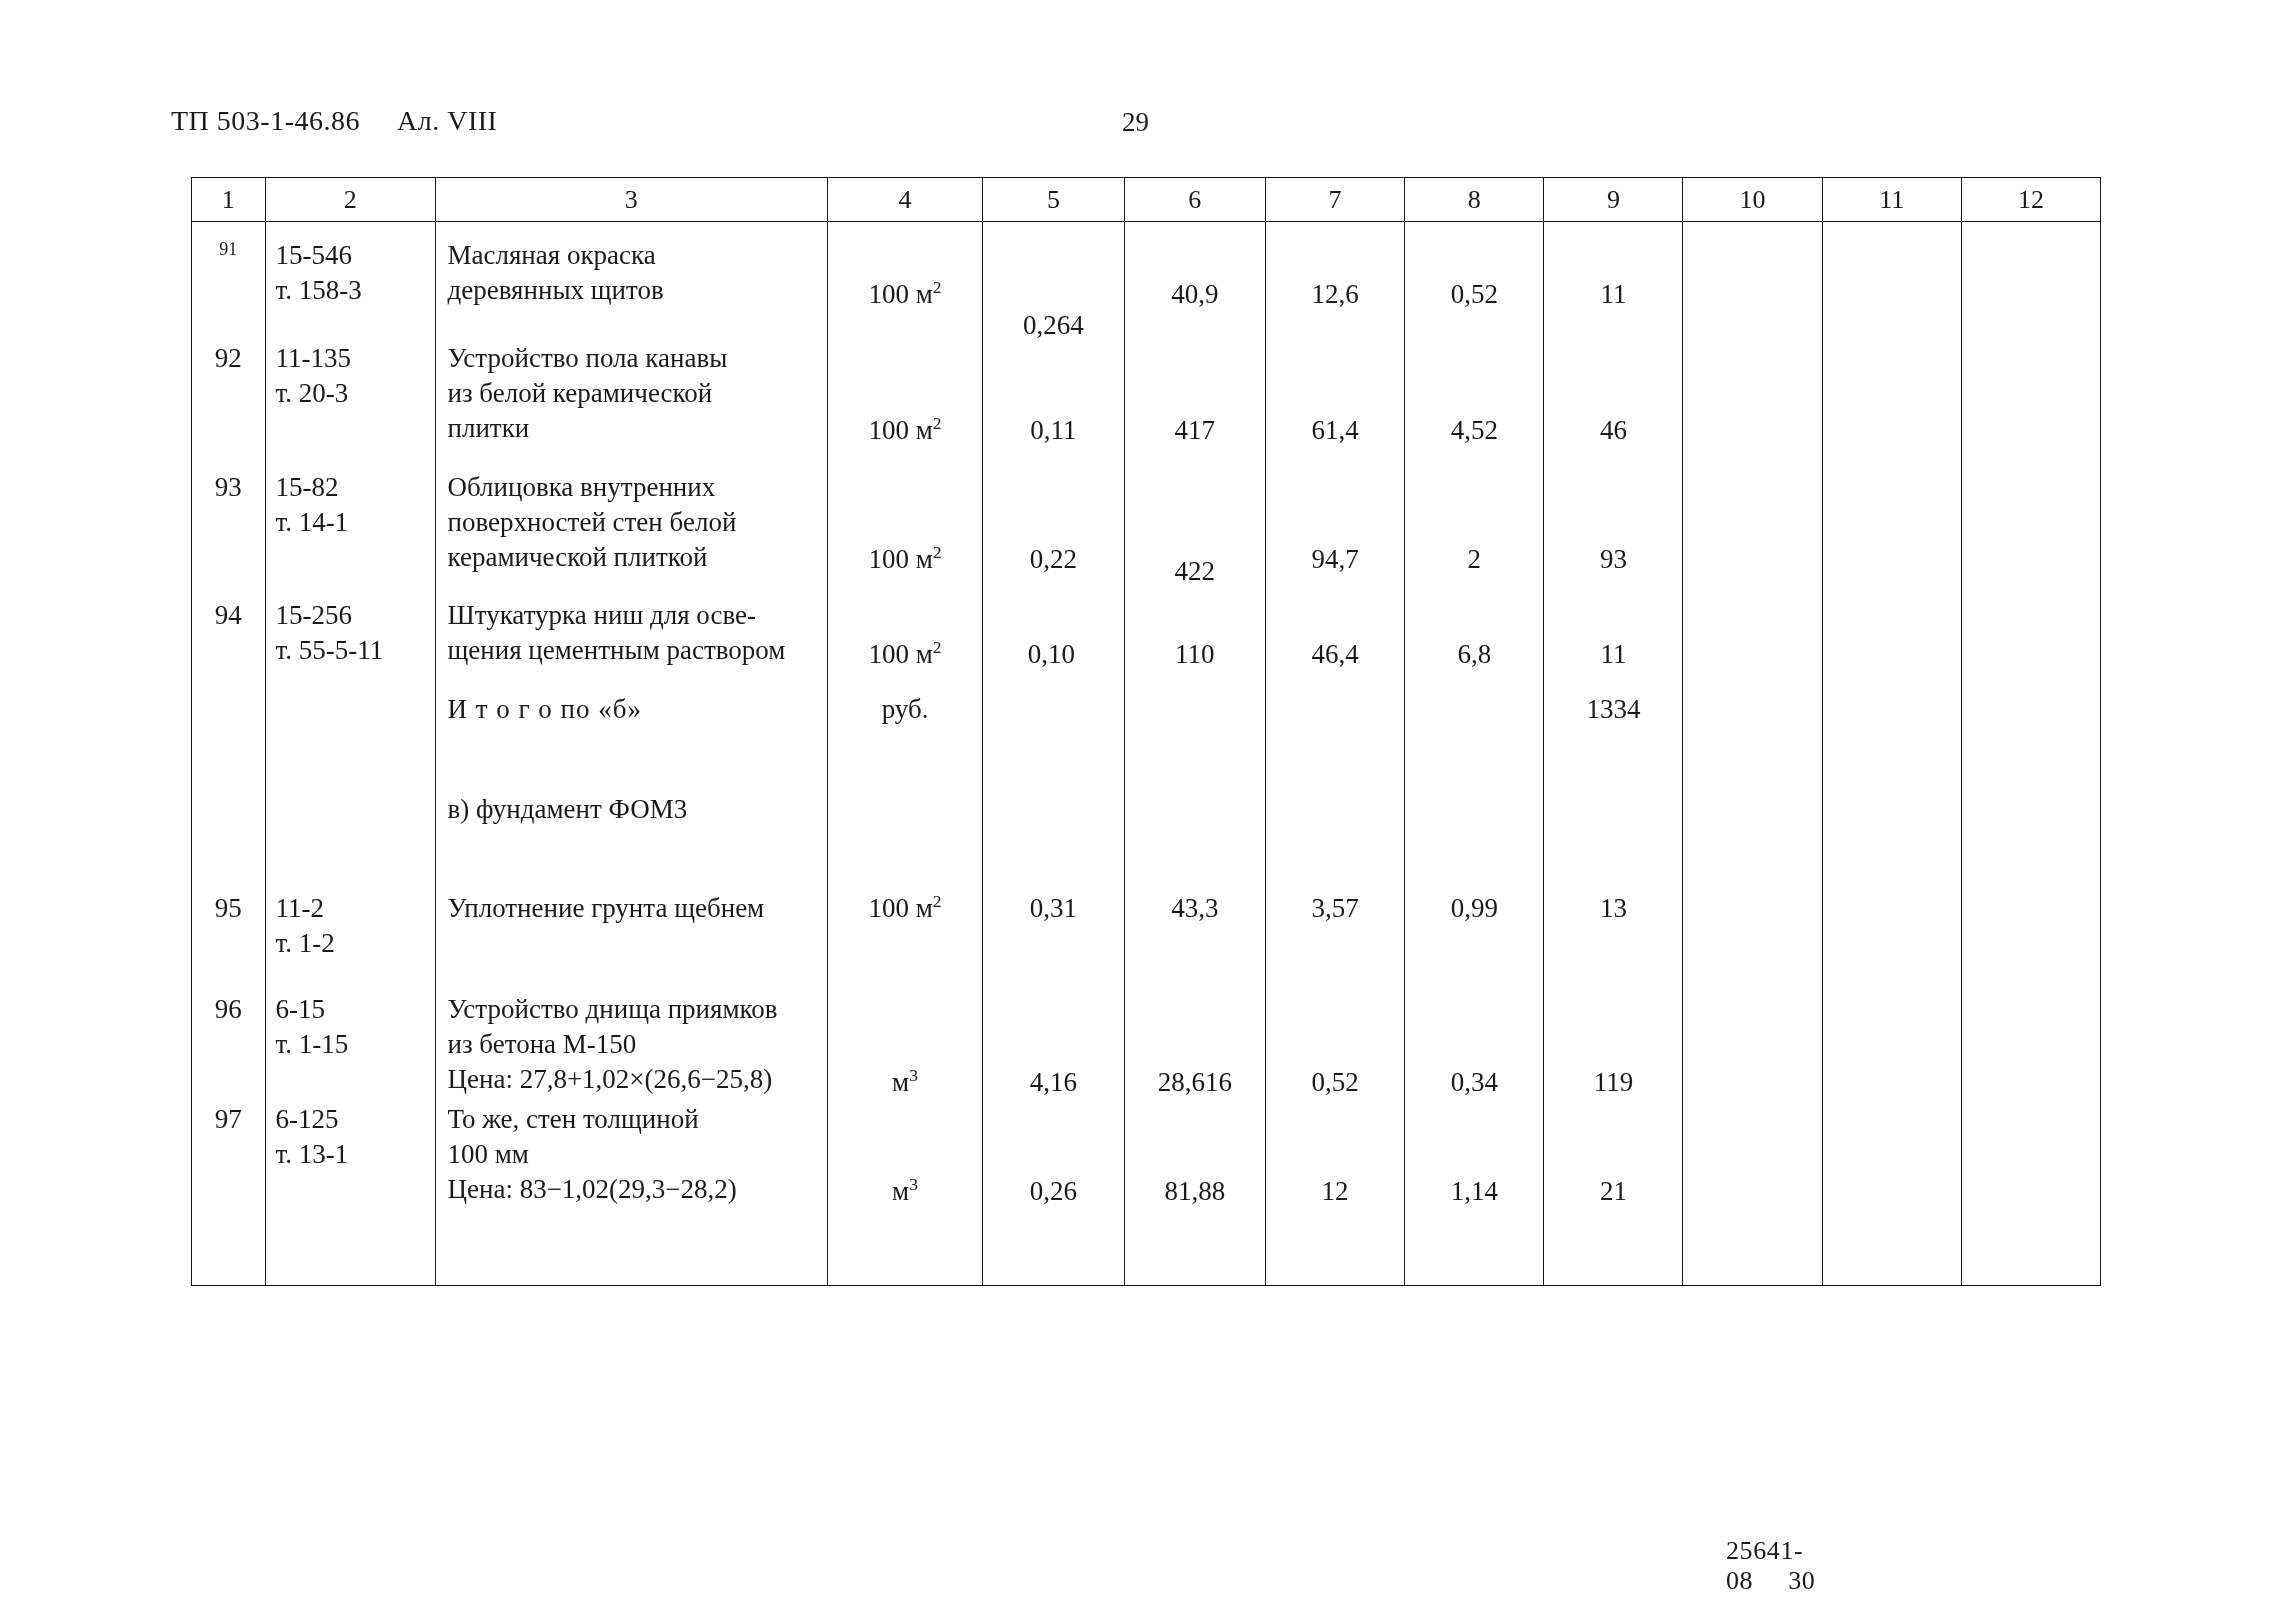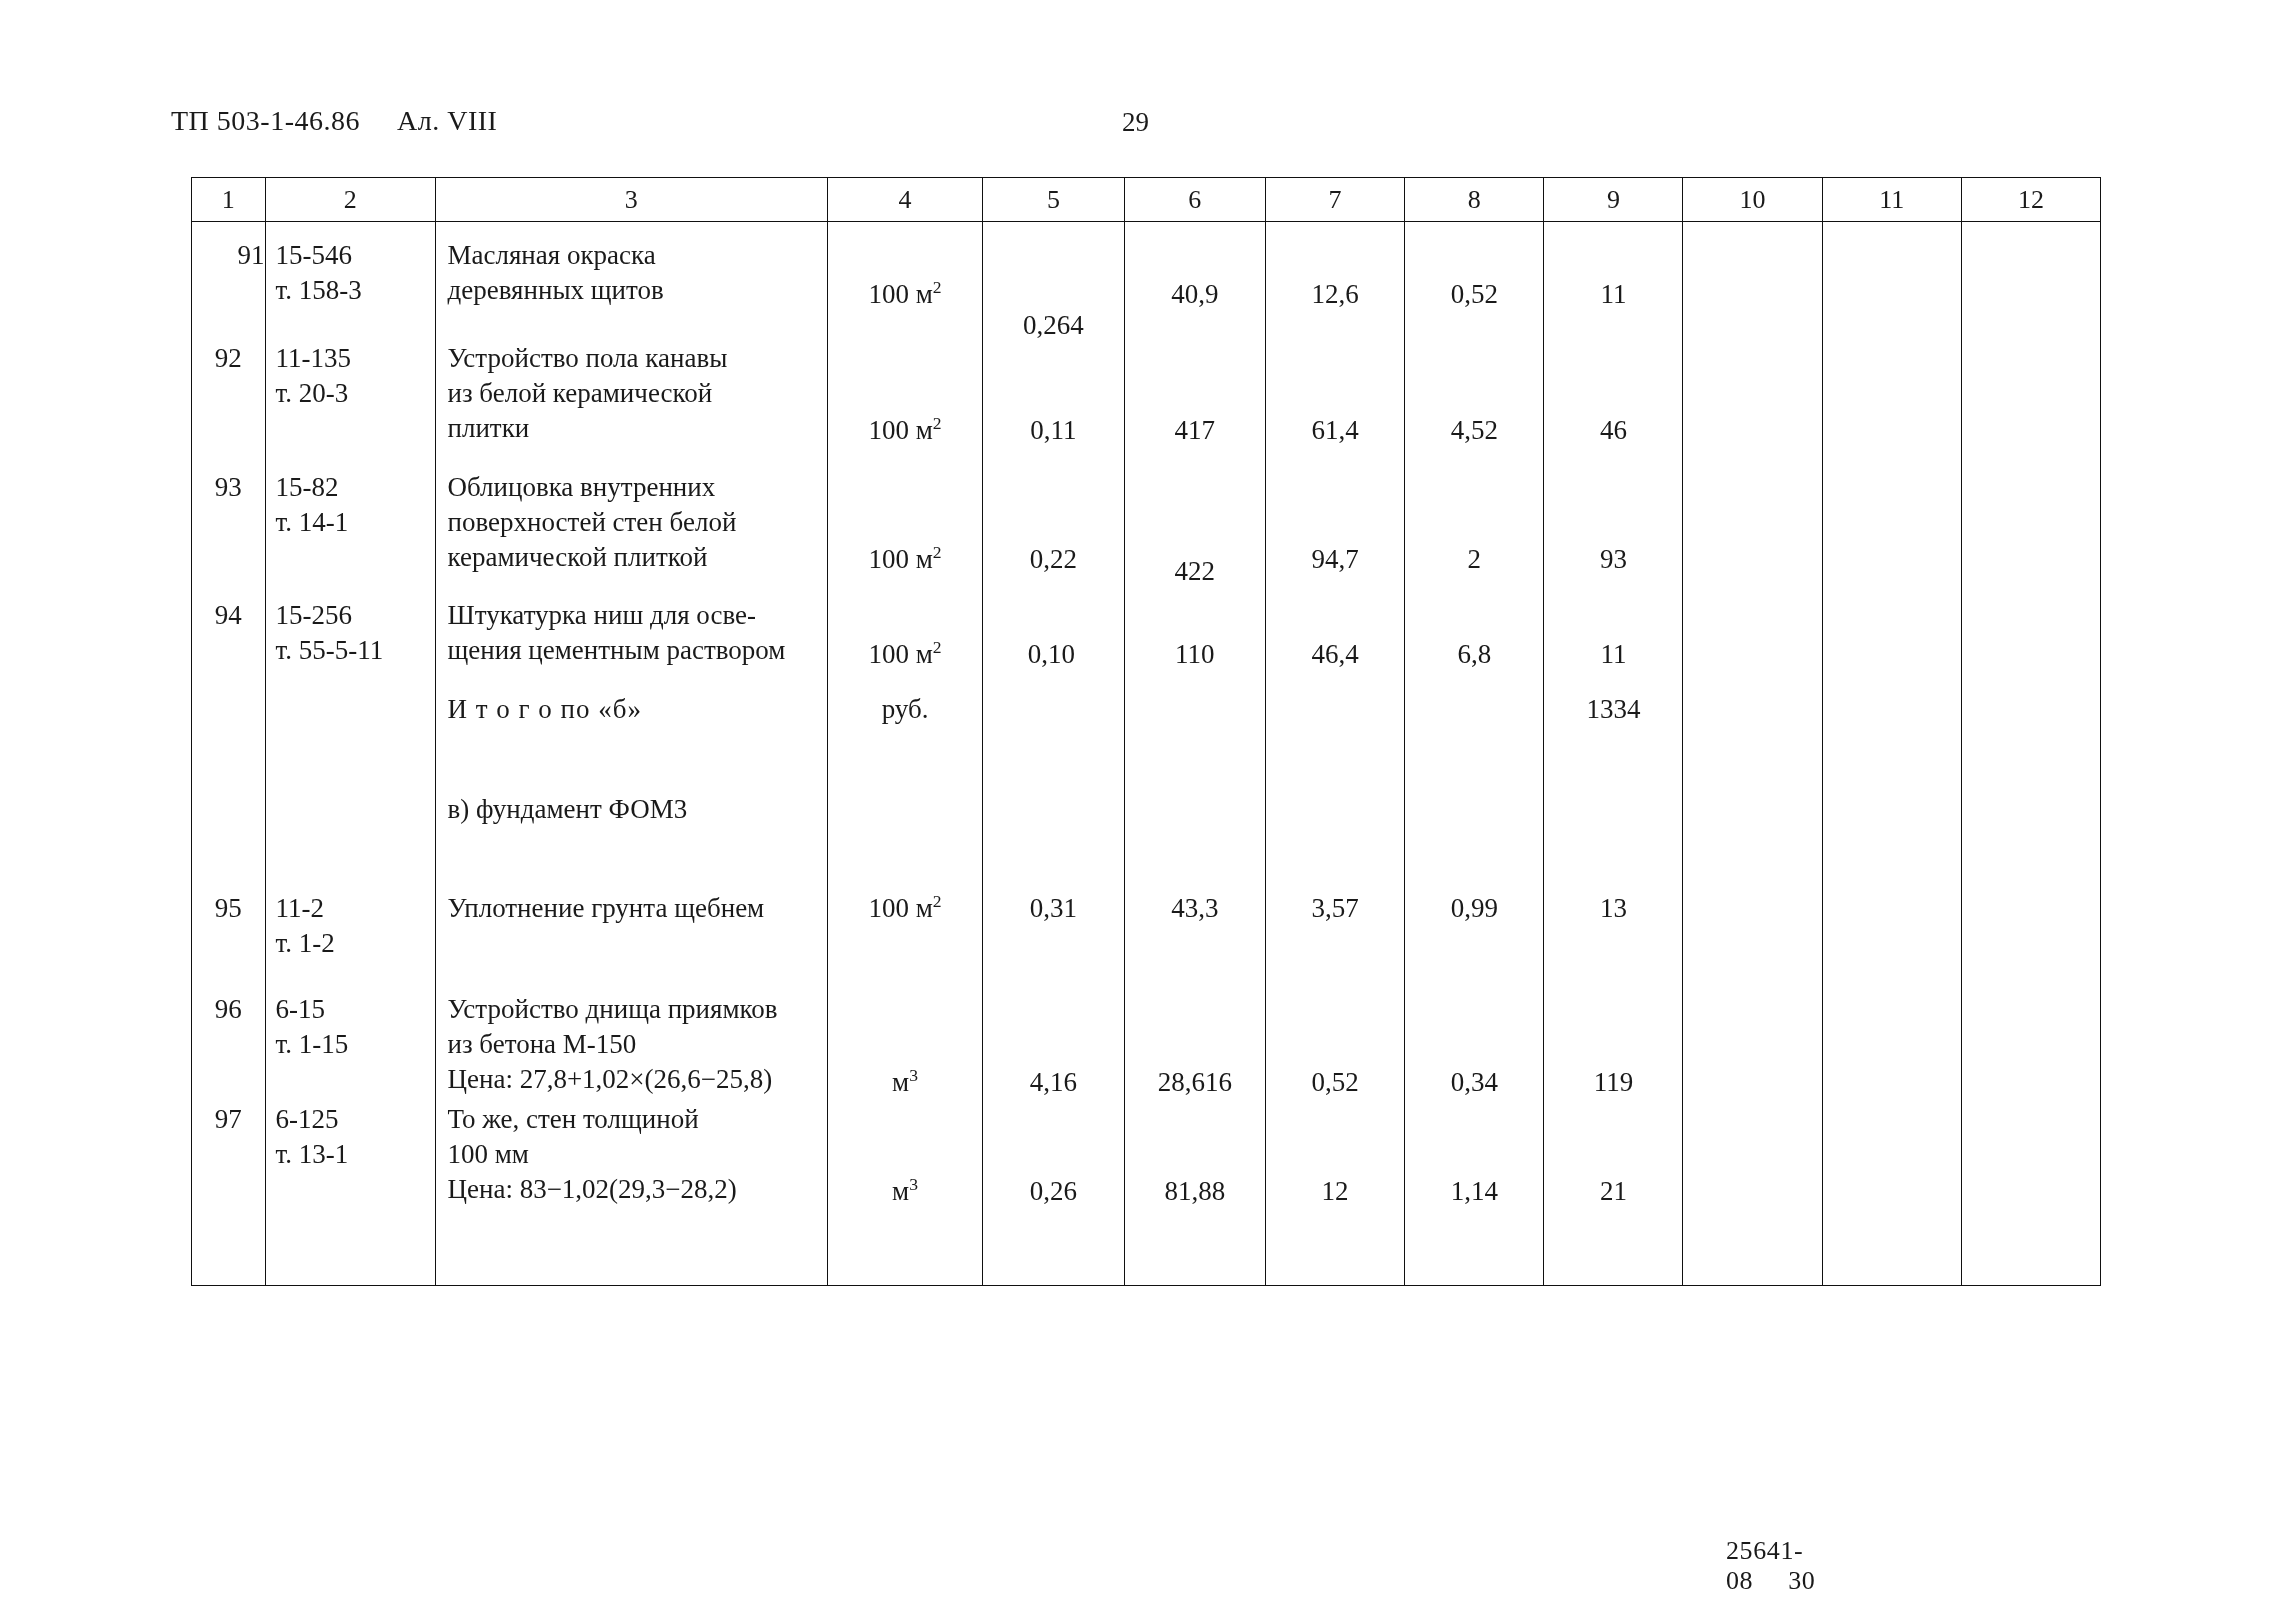--- a/index.html
+++ b/index.html
@@ -133,21 +133,21 @@
         <td>7</td>
         <td>8</td>
         <td>9</td>
         <td>10</td>
         <td>11</td>
         <td>12</td>
       </tr>
 
       <tr>
         <td class="cell c-num" id="col1" style="position: relative; height: 1063px;">
-              <div style="position: absolute; top: 15.6px; left: 0px; right: 0px; text-align: right; font-size: 27px; line-height: 1.3; white-space: pre-line;">91</div>
+              <div style="position: absolute; top: 15.6px; left: 0px; right: 0px; text-align: center; font-size: 18px; line-height: 1.3; white-space: pre-line;">91</div>
               <div style="position: absolute; top: 119px; left: 0px; right: 0px; text-align: center; font-size: 27px; line-height: 1.3; white-space: pre-line;">92</div>
               <div style="position: absolute; top: 248px; left: 0px; right: 0px; text-align: center; font-size: 27px; line-height: 1.3; white-space: pre-line;">93</div>
               <div style="position: absolute; top: 376px; left: 0px; right: 0px; text-align: center; font-size: 27px; line-height: 1.3; white-space: pre-line;">94</div>
               <div style="position: absolute; top: 669px; left: 0px; right: 0px; text-align: center; font-size: 27px; line-height: 1.3; white-space: pre-line;">95</div>
               <div style="position: absolute; top: 770px; left: 0px; right: 0px; text-align: center; font-size: 27px; line-height: 1.3; white-space: pre-line;">96</div>
               <div style="position: absolute; top: 880px; left: 0px; right: 0px; text-align: center; font-size: 27px; line-height: 1.3; white-space: pre-line;">97</div>
             </td>
         <td class="cell c-code" id="col2" style="position: relative; height: 1063px; padding-left: 28px;">
               <div style="position: absolute; top: 15.6px; left: 0px; right: 0px; text-align: left; font-size: 27px; line-height: 1.3; white-space: pre-line; padding-left: 9.8px;">15-546
 т. 158-3</div>

